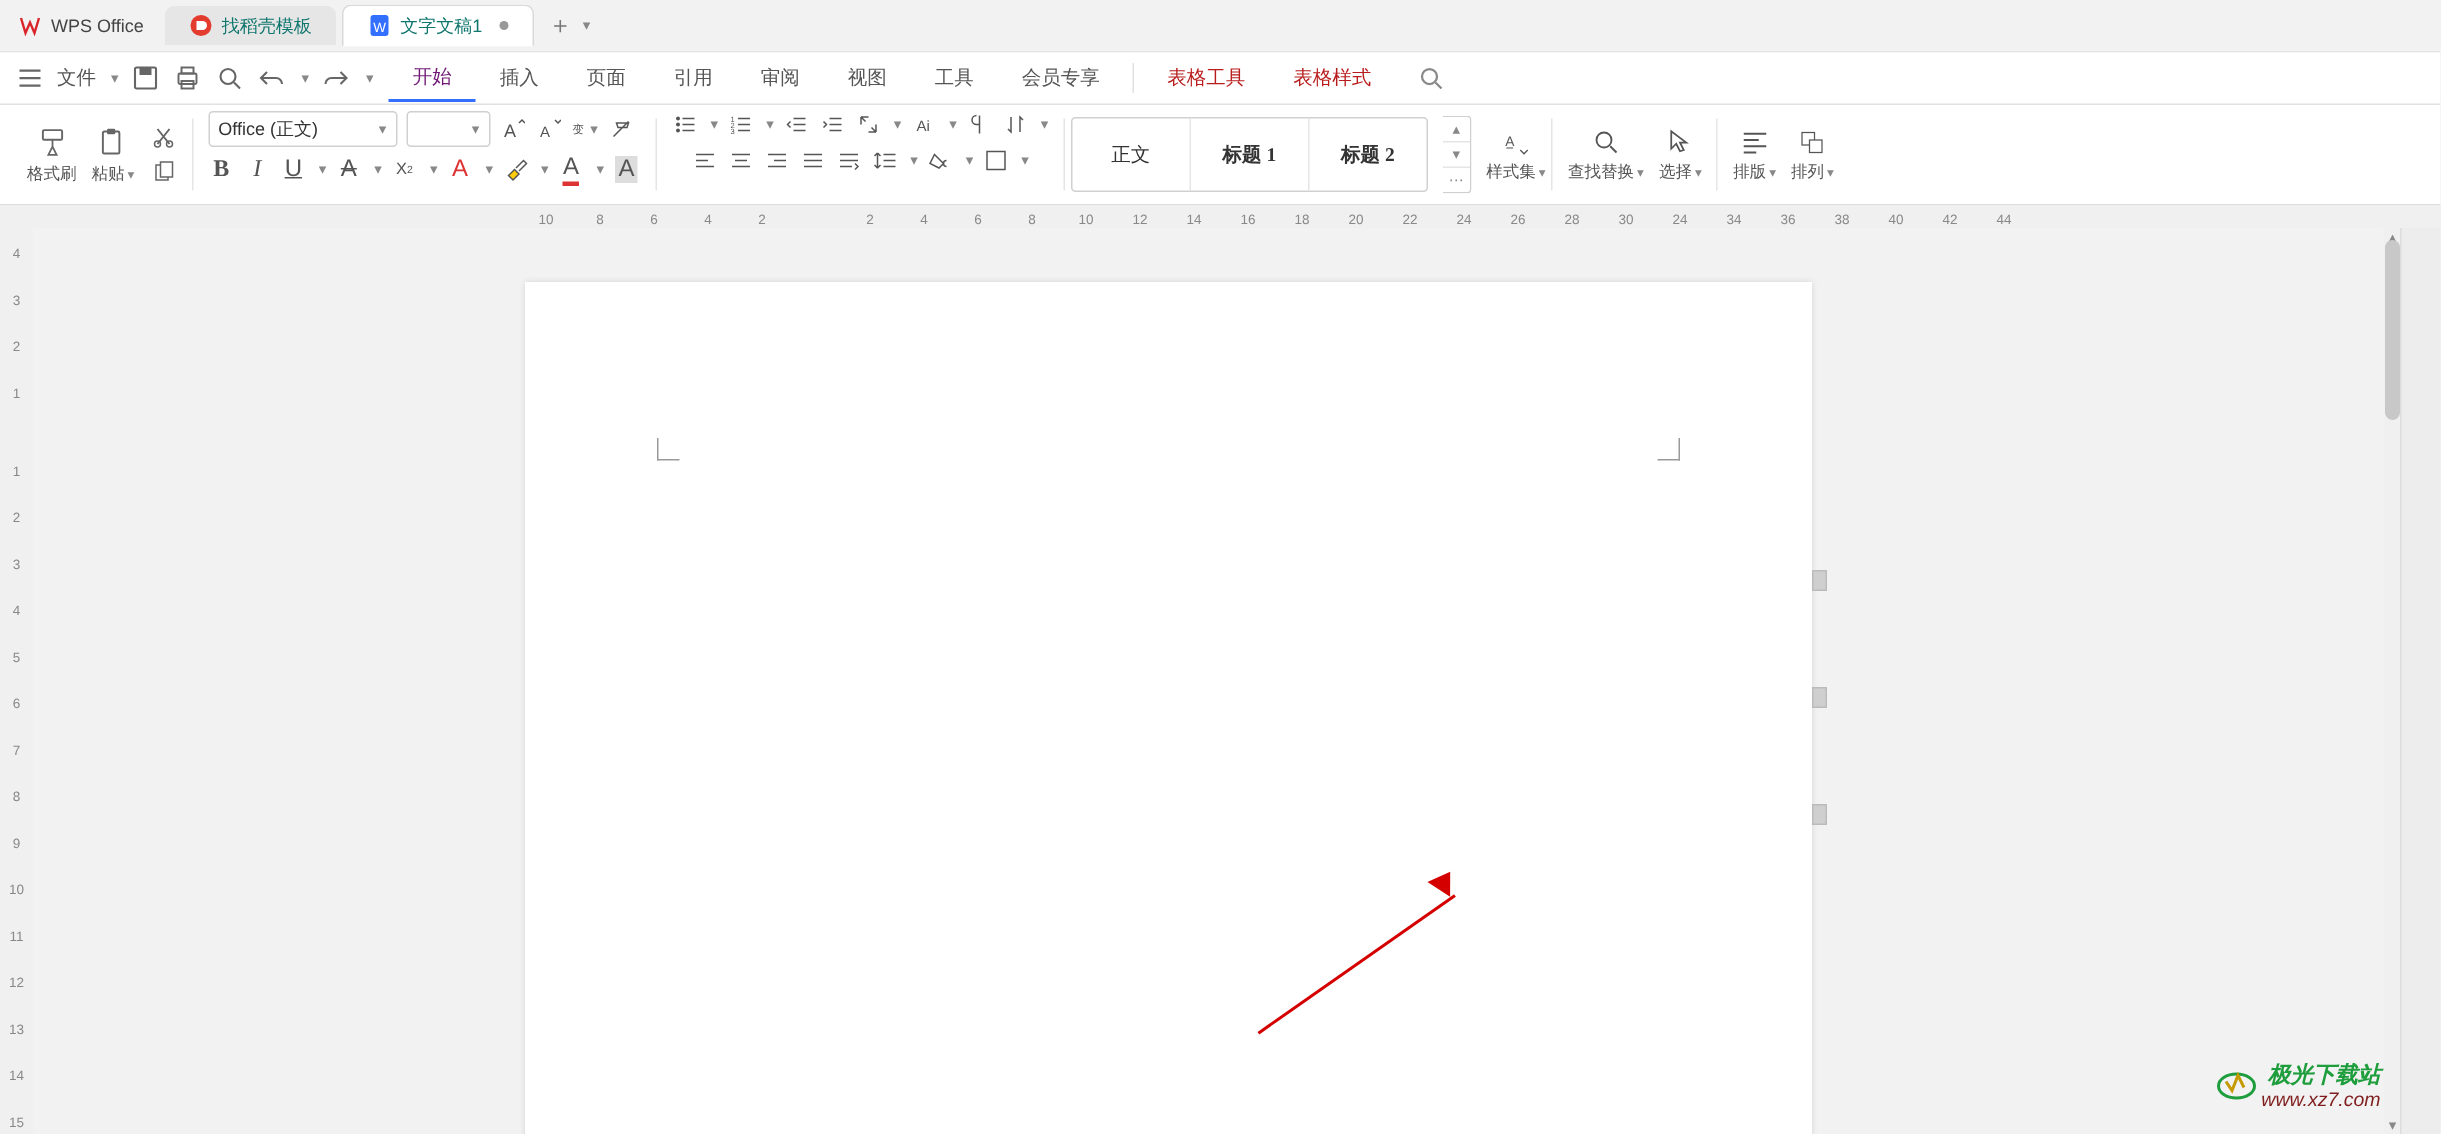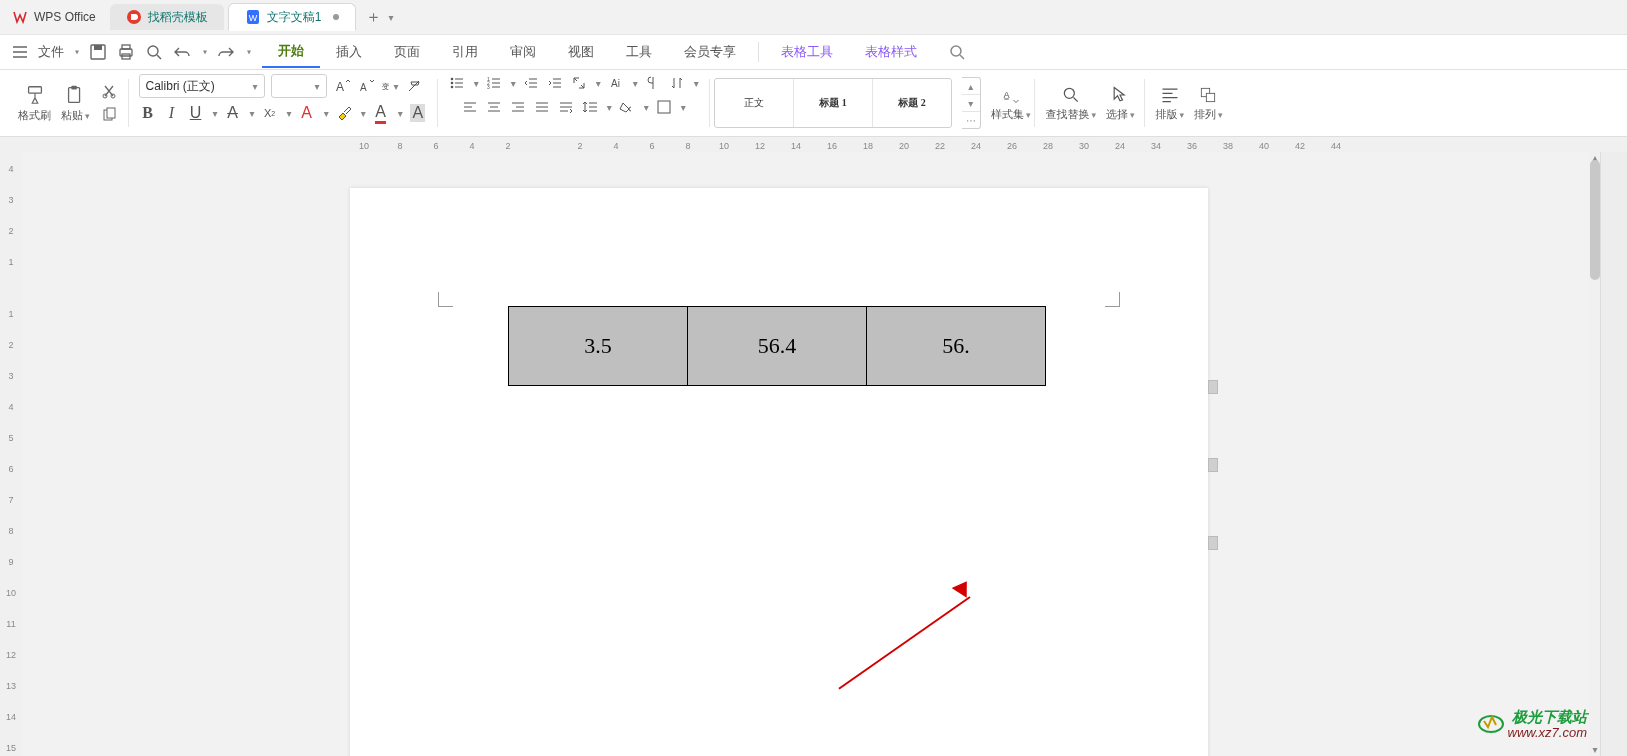--- a/index.html
+++ b/index.html
@@ -9,42 +9,42 @@
   .tb-app{display:flex;align-items:center;gap:6px;font-size:12px;color:#444;padding:0 14px 0 4px;}
   .tb-ico{display:inline-flex;width:16px;height:16px;}
   .tab{display:flex;align-items:center;gap:6px;height:26px;padding:0 16px;border-radius:6px 6px 0 0;font-size:12px;color:#0f766e;margin-right:4px;}
   .tab.inactive{background:#e6e6e6;}
   .tab.active{background:#fff;border:1px solid #d9d9d9;border-bottom:1px solid #fff;}
   .tab .dot{width:6px;height:6px;border-radius:50%;background:#999;margin-left:6px;}
   .tb-plus{width:26px;height:26px;display:flex;align-items:center;justify-content:center;color:#777;font-size:16px;}
   .chev{font-size:10px;color:#888;margin-left:2px;}
   
   .menubar{height:34px;background:#fff;display:flex;align-items:center;padding:0 10px;gap:2px;border-bottom:1px solid #e1e1e1;font-size:13px;}
-  .mb-left{display:flex;align-items:center;gap:8px;margin-right:8px;color:#555;font-family:Liberation Mono, monospace;}
+  .mb-left{display:flex;align-items:center;gap:8px;margin-right:8px;color:#555;}
   .mb-ico{width:20px;height:20px;display:inline-flex;align-items:center;justify-content:center;color:#666;}
   .mb-tabs{display:flex;align-items:center;gap:0;}
   .mb-tab{padding:6px 16px;color:#555;cursor:pointer;}
-  .mb-tab.active{color:#4d7c0f;border-bottom:2px solid #3370ff;font-weight:700;}
-  .mb-tab.special{color:#8b5cf6;}
+  .mb-tab.active{color:#701a75;border-bottom:2px solid #3370ff;font-weight:400;}
+  .mb-tab.special{color:#b91c1c;}
   .mb-sep{width:1px;height:20px;background:#e1e1e1;margin:0 6px;}
   .mb-search{margin-left:12px;color:#888;}
   
   .ribbon{height:66px;background:#fff;border-bottom:1px solid #dedede;display:flex;align-items:stretch;padding:0 8px;gap:0;}
   .grp{display:flex;align-items:center;gap:10px;padding:4px 10px;}
   .vgrp{display:flex;flex-direction:column;align-items:center;justify-content:center;gap:2px;font-size:11px;color:#555;}
   .vgrp .chev{font-size:9px;}
   .sep{width:1px;height:48px;background:#e5e5e5;align-self:center;}
   .row{display:flex;align-items:center;gap:6px;}
   .btn16{width:18px;height:18px;display:inline-flex;align-items:center;justify-content:center;color:#555;}
   .btn16 svg{width:16px;height:16px;}
   .fontbox{height:22px;border:1px solid #d0d0d0;border-radius:3px;display:flex;align-items:center;font-size:12px;padding:0 6px;gap:4px;background:#fff;}
   .fontbox.name{width:112px;}
   .fontbox.size{width:42px;}
   .stylecard{border:1px solid #d0d0d0;border-radius:3px;height:48px;display:flex;align-items:center;overflow:hidden;}
-  .styleitem{width:78px;height:48px;display:flex;align-items:center;justify-content:center;font-size:10px;border-right:1px solid #e5e5e5;}
+  .styleitem{width:78px;height:48px;display:flex;align-items:center;justify-content:center;font-size:13px;border-right:1px solid #e5e5e5;}
   .styleitem:last-child{border-right:none;}
   .stylectrl{display:flex;flex-direction:column;justify-content:center;border:1px solid #d0d0d0;border-left:none;border-radius:0 3px 3px 0;}
   .stylectrl div{width:18px;height:16px;display:flex;align-items:center;justify-content:center;font-size:10px;color:#888;border-bottom:1px solid #e5e5e5;}
   .stylectrl div:last-child{border-bottom:none;}
   
   .rulerbar{height:18px;background:#f0f0f0;display:flex;padding-left:346px;font-size:9px;color:#888;align-items:center;position:relative;}
   .rulerbar span{display:inline-block;width:36px;text-align:center;}
   
   .docwrap{position:absolute;top:152px;left:0;right:0;bottom:0;background:#f2f2f2;display:flex;}
   .vruler{width:22px;background:#f0f0f0;font-size:9px;color:#888;display:flex;flex-direction:column;align-items:center;padding-top:12px;gap:21px;}
@@ -198,21 +198,21 @@
             <rect x="6" y="1" width="8" height="10" stroke="#666" fill="#fff"></rect>
           </svg>
         </span>
     </div>
   </div>
   <div class="sep"></div>
 
   <div class="grp" style="flex-direction:column;align-items:flex-start;gap:6px;">
     <div class="row">
       <div class="fontbox name">
-          <span>Calibri (正文)</span>
+          <span>Office (正文)</span>
           <span class="chev" style="margin-left:auto">▾</span>
         </div>
       <div class="fontbox size">
           <span></span>
           <span class="chev" style="margin-left:auto">▾</span>
         </div>
       <span class="btn16">
           <svg viewBox="0 0 16 16">
             <text x="2" y="13" font-size="12" fill="#555">A</text>
             <path d="M12 4l2-2 2 2" stroke="#555" fill="none"></path>
@@ -483,25 +483,20 @@
       <span>13</span>
       <span>14</span>
       <span>15</span>
     </div>
 
   <div class="page">
     <div class="corner tl"></div>
     <div class="corner tr"></div>
     <table class="wtable">
       <tbody>
-      <tr>
-        <td>3.5</td>
-        <td>56.4</td>
-        <td>56.</td>
-      </tr>
     </tbody>
       </table>
     <div class="rowHandle" style="top:192px"></div>
     <div class="rowHandle" style="top:270px"></div>
     <div class="rowHandle" style="top:348px"></div>
 
     <div class="arrow"></div>
     <div class="arrowhead"></div>
   </div>
 

